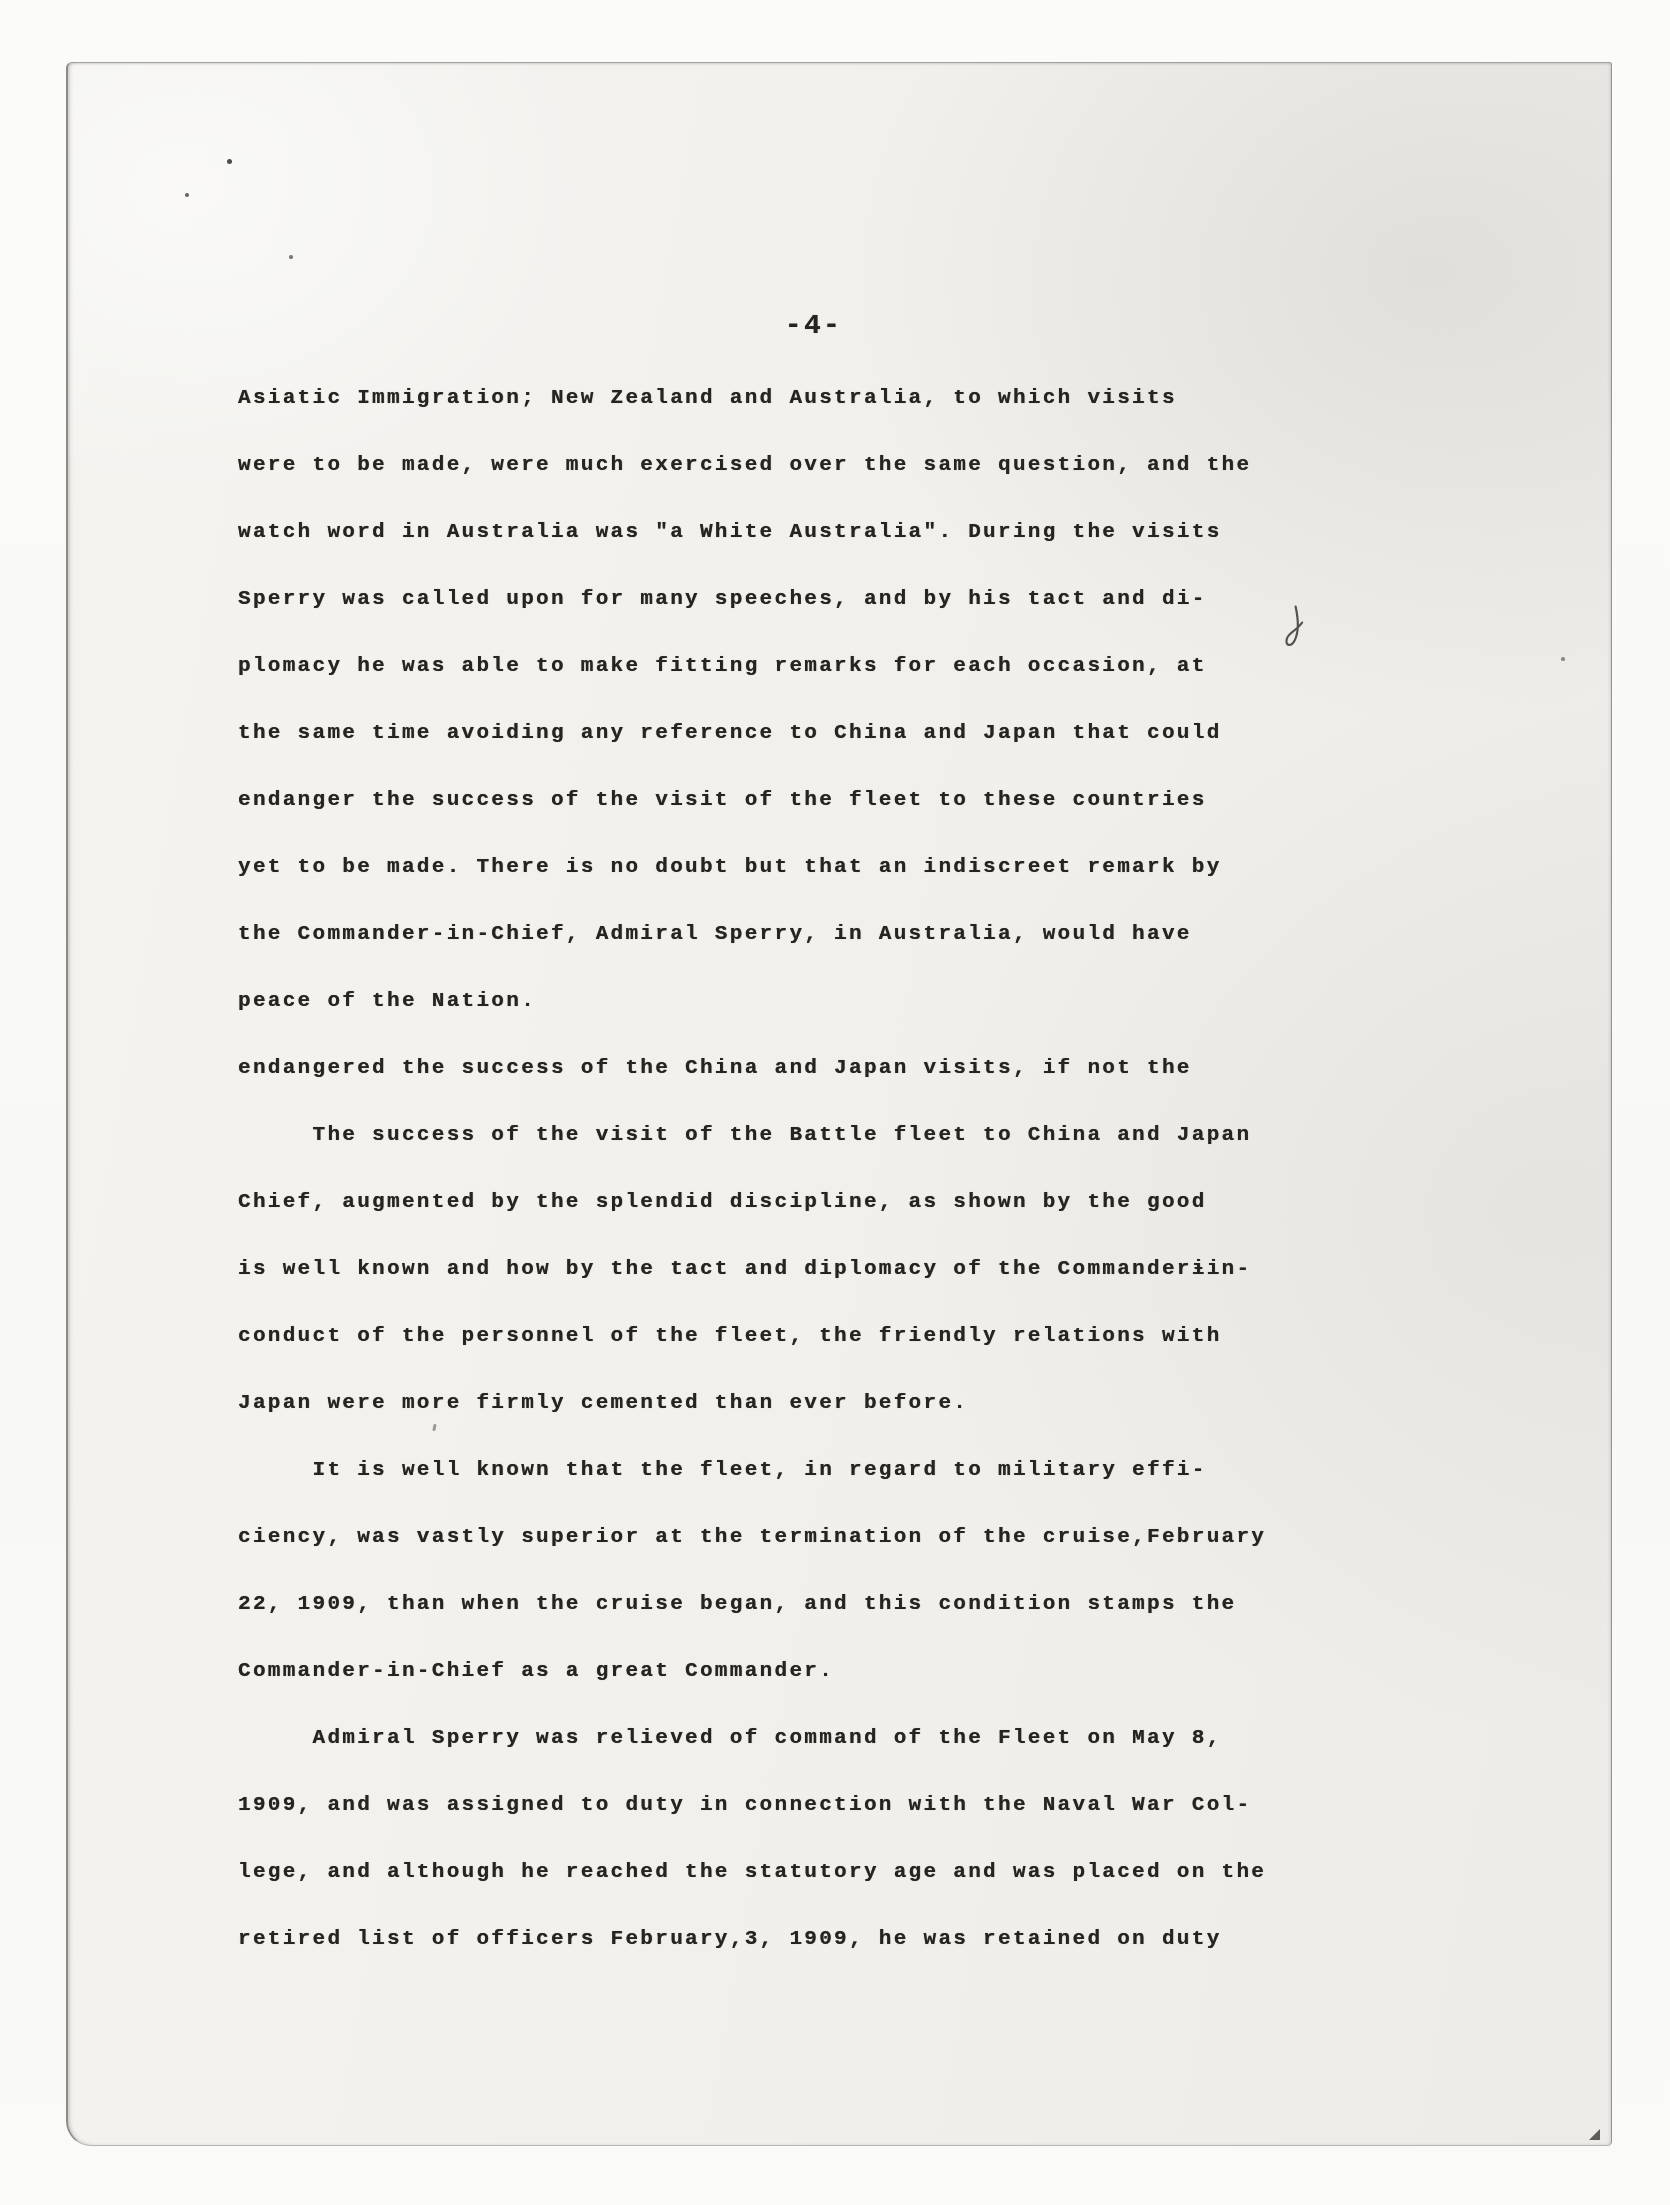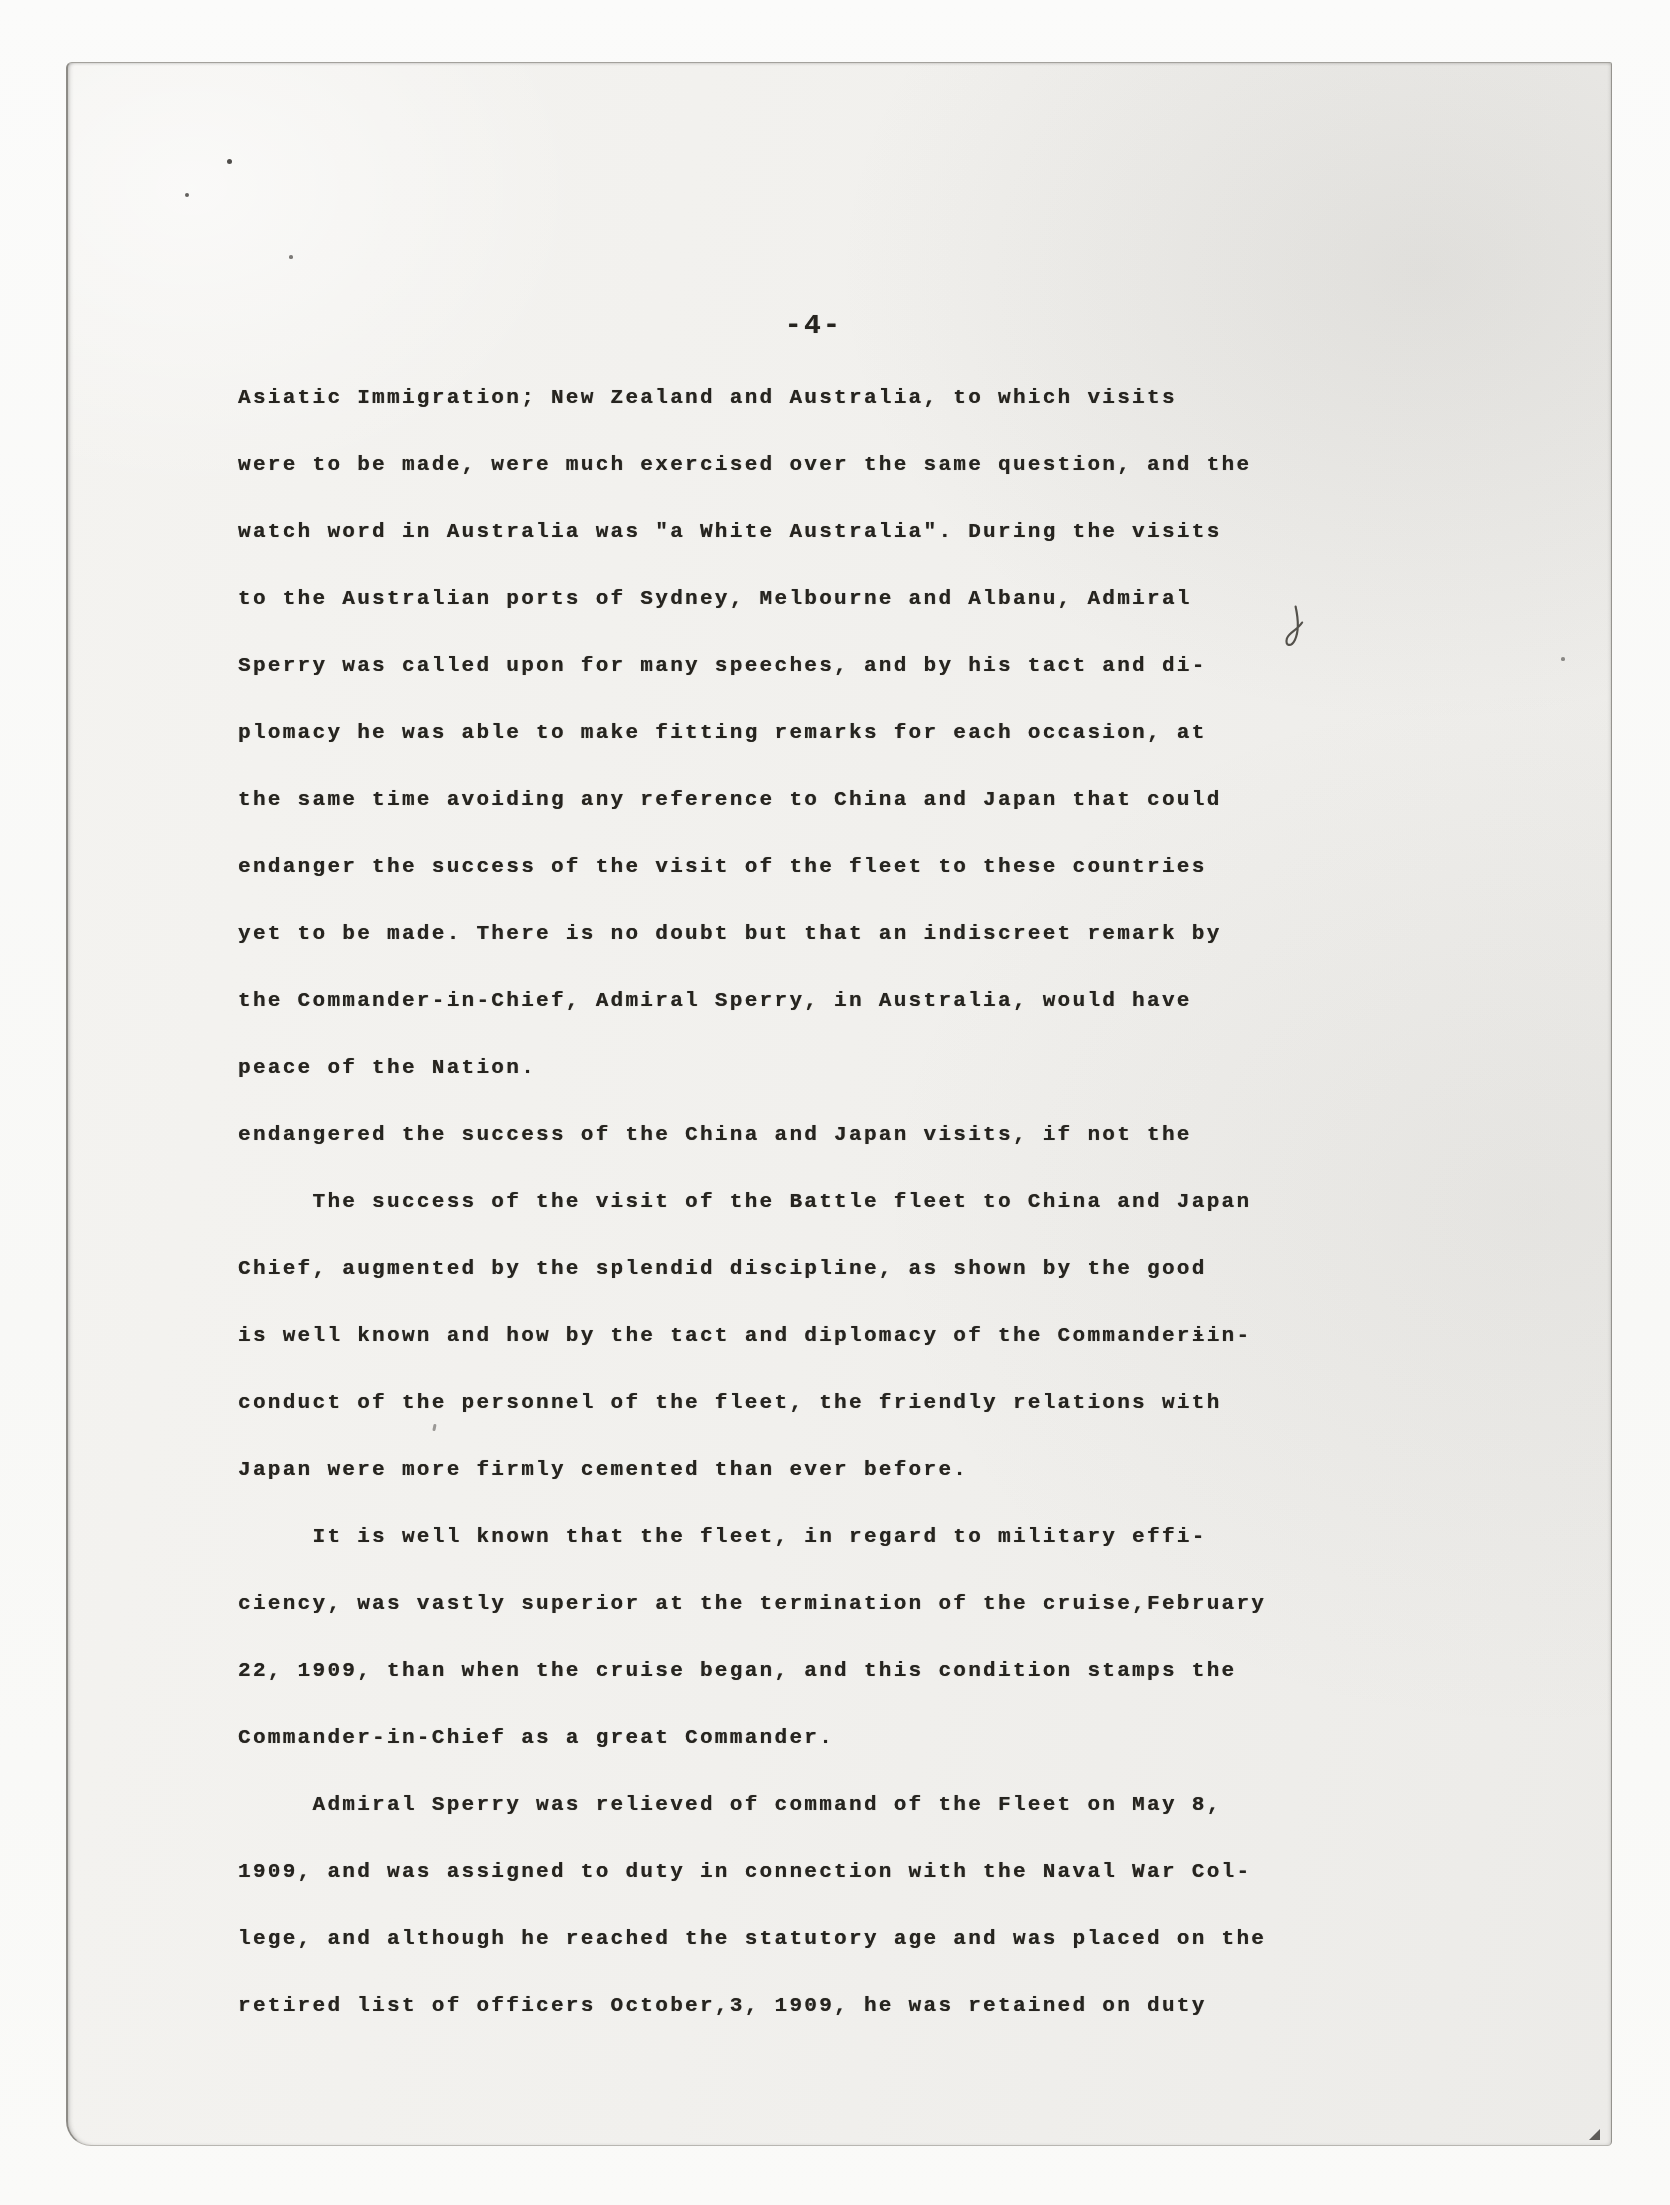--- a/index.html
+++ b/index.html
@@ -95,21 +95,20 @@
 <div class="paper">
 
   <div class="page-number ink">-4-</div>
 
   <div class="text-block">
 
     <div class="para">
       <div class="line ink">Asiatic Immigration; New Zealand and Australia, to which visits</div>
       <div class="line ink">were to be made, were much exercised over the same question, and the</div>
       <div class="line ink">watch word in Australia was "a White Australia". During the visits</div>
-      <div class="line ink">to the Australian ports of Sydney, Melbourne and Albanu, Admiral</div>
       <div class="line ink">Sperry was called upon for many speeches, and by his tact and di-</div>
       <div class="line ink">plomacy he was able to make fitting remarks for each occasion, at</div>
       <div class="line ink">the same time avoiding any reference to China and Japan that could</div>
       <div class="line ink">endanger the success of the visit of the fleet to these countries</div>
       <div class="line ink">yet to be made. There is no doubt but that an indiscreet remark by</div>
       <div class="line ink">the Commander-in-Chief, Admiral Sperry, in Australia, would have</div>
       <div class="line ink">peace of the Nation.</div>
       <div class="line ink">endangered the success of the China and Japan visits, if not the</div>
     </div>
 
@@ -125,21 +124,21 @@
       <div class="line ink">     It is well known that the fleet, in regard to military effi-</div>
       <div class="line ink">ciency, was vastly superior at the termination of the cruise,February</div>
       <div class="line ink">22, 1909, than when the cruise began, and this condition stamps the</div>
       <div class="line ink">Commander-in-Chief as a great Commander.</div>
     </div>
 
     <div class="para">
       <div class="line ink">     Admiral Sperry was relieved of command of the Fleet on May 8,</div>
       <div class="line ink">1909, and was assigned to duty in connection with the Naval War Col-</div>
       <div class="line ink">lege, and although he reached the statutory age and was placed on the</div>
-      <div class="line ink">retired list of officers October,3, 1909, he was retained on duty</div>
+      <div class="line ink">retired list of officers February,3, 1909, he was retained on duty</div>
     </div>
 
   </div>
 
   <svg class="y-correction" viewBox="0 0 40 70" xmlns="http://www.w3.org/2000/svg">
     <path d="M16,2 C19,16 22,34 15,48 C10,58 1,57 4,46 C7,37 18,35 25,24" fill="none" stroke="#38362f" stroke-width="3" stroke-linecap="round" opacity="0.85"></path>
   </svg>
 
   <div class="speck s1"></div>
   <div class="speck s2"></div>

